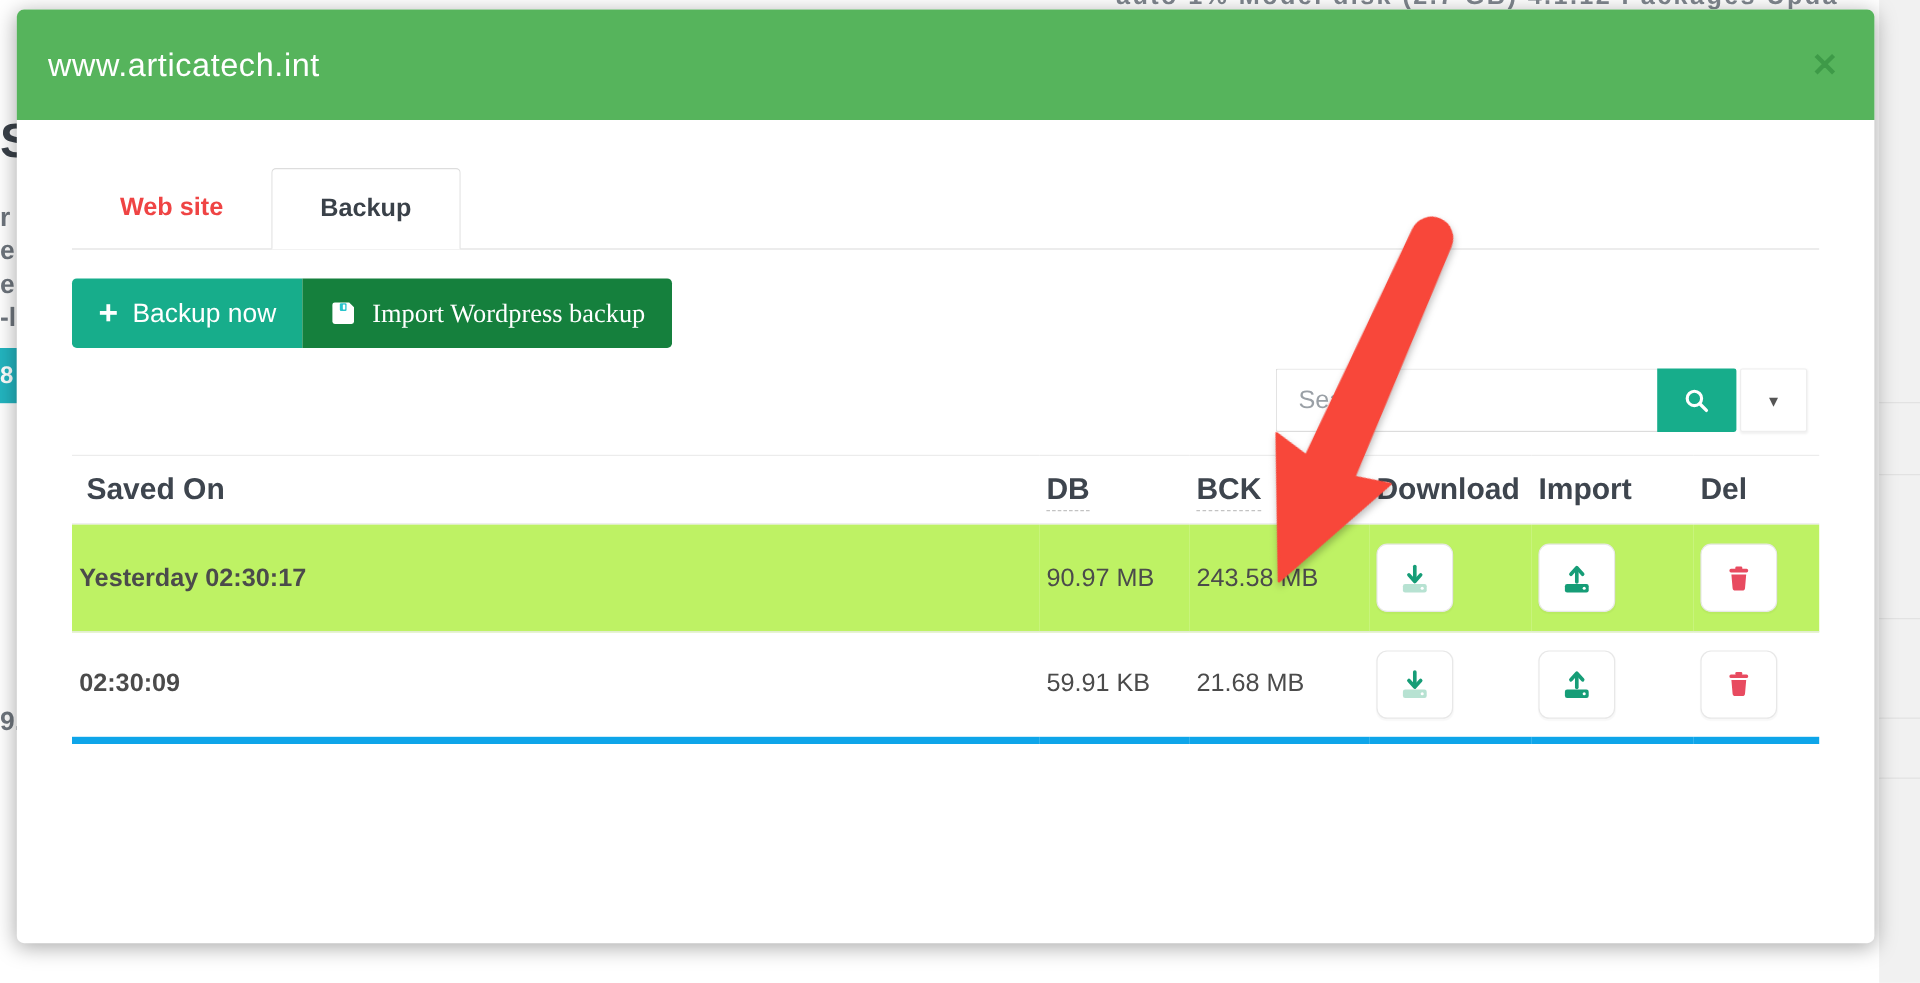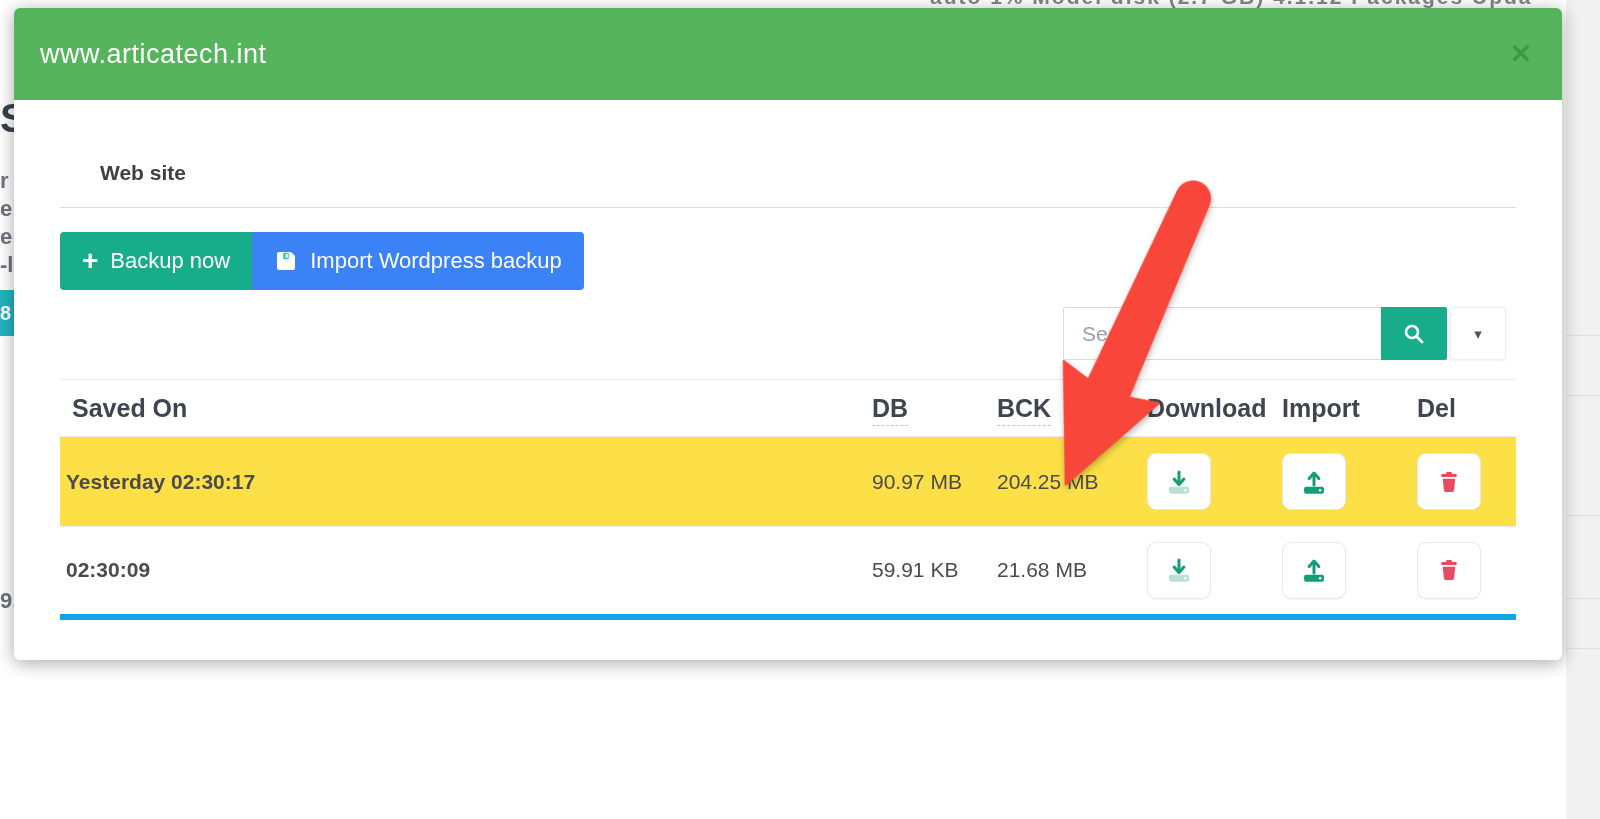--- a/index.html
+++ b/index.html
@@ -11,44 +11,44 @@
   .bg-topstrip { position:absolute; top:-15px; left:930px; width:660px; height:24px;
     color:#7f868e; font-weight:bold; font-size:21px; letter-spacing:2px; white-space:nowrap;
     overflow:hidden; }
   .bg-rightstrip { position:absolute; top:0; right:0; width:34px; height:819px; background:#f1f1f1; }
   .bg-rightstrip .hline { position:absolute; left:0; right:0; height:1px; background:#e2e2e2; }
   .bg-left-frag { position:absolute; left:0; color:#6e757d; font-weight:bold; }
   .bg-badge-frag { position:absolute; left:0; top:290px; width:14px; height:46px;
     background:#23b5c0; color:#fff; font-size:20px; font-weight:bold; line-height:46px; overflow:hidden; }
 
   
-  .modal { position:absolute; left:14px; top:8px; width:1548px; height:652px;
+  .modal { position:absolute; left:14px; top:8px; width:1548px; height:778px;
     background:#ffffff; border-radius:6px; box-shadow:0 3px 18px rgba(0,0,0,.35); }
   .modal-header { height:92px; background:#56b45c; border-radius:6px 6px 0 0;
     display:flex; align-items:center; padding:0 26px; }
   .modal-title { color:#ffffff; font-size:27px; font-weight:400; letter-spacing:.5px; }
   .modal-close { margin-left:auto; color:#3e9a48; font-size:27px; font-weight:bold;
     cursor:pointer; line-height:1; padding:4px; }
 
   .modal-body { padding:0 46px; }
 
   
   .tabs { margin-top:40px; display:flex; align-items:flex-end; height:68px;
     border-bottom:1px solid #e0e0e0; }
   .tab { height:68px; display:flex; align-items:center; padding:0 40px;
-    font-size:21px; font-weight:bold; color:#404040; cursor:pointer; white-space:nowrap; }
+    font-size:21px; font-weight:bold; color:#ef4444; cursor:pointer; white-space:nowrap; }
   .tab.active { background:#ffffff; color:#3a4149; border:1px solid #dddddd;
     border-bottom:1px solid #ffffff; border-radius:4px 4px 0 0; margin-bottom:-1px; }
 
   
   .toolbar { margin-top:24px; display:flex; }
   .btn { height:58px; display:inline-flex; align-items:center; gap:12px;
     color:#ffffff; font-size:22px; padding:0 22px; cursor:pointer; border:none; }
   .btn-green { background:#17ad8b; border-radius:4px 0 0 4px; }
-  .btn-cyan  { background:#3b82f6; border-radius:0 4px 4px 0; }
+  .btn-cyan  { background:#15803d; border-radius:0 4px 4px 0;font-family:Liberation Serif, serif; }
   .plus-glyph { font-size:28px; font-weight:bold; line-height:1; }
 
   
   .search-row { margin-top:17px; display:flex; justify-content:flex-end; padding-right:10px; }
   .search-group { display:flex; align-items:stretch; height:53px; }
   .search-input { width:318px; border:1px solid #dcdcdc; border-right:none; border-radius:2px 0 0 2px;
     font-size:21px; color:#555; padding:0 18px; outline:none; font-family:"Liberation Sans",sans-serif; }
   .search-input::placeholder { color:#9aa0a6; }
   .search-btn { width:66px; background:#17ad8b; border:none; border-radius:0 2px 2px 0;
     display:flex; align-items:center; justify-content:center; cursor:pointer; }
@@ -62,21 +62,21 @@
   table.backup col.c-db     { width:125px; }
   table.backup col.c-bck    { width:150px; }
   table.backup col.c-dl     { width:135px; }
   table.backup col.c-rs     { width:135px; }
   table.backup col.c-del    { width:105px; }
   table.backup th { border-top:1px solid #ececec; height:57px; font-size:25px; color:#3e454e;
     font-weight:bold; text-align:left; padding:0 6px; }
   table.backup th.center, table.backup td.center { }
   table.backup th span.sortable { border-bottom:1px dashed #c3c3c3; padding-bottom:3px; cursor:pointer; }
   table.backup td { border-top:1px solid #ececec; height:90px; font-size:21px; color:#4b4b4b; padding:0 6px; }
-  table.backup tr.striped td { background:#fde047; }
+  table.backup tr.striped td { background:#bef264; }
   table.backup tr.last td { border-bottom:6px solid #0ea5e9; }
   td.saved { font-weight:bold; color:#4a4a4a; padding-left:12px; }
 
   .icon-btn { width:64px; height:57px; background:#ffffff; border:1px solid #e8e8e8;
     border-radius:9px; display:inline-flex; align-items:center; justify-content:center;
     cursor:pointer; box-shadow:0 1px 1px rgba(0,0,0,.03); }
 
   
   .arrow-overlay { position:absolute; inset:0; pointer-events:none; z-index:50; }
 </style>
@@ -105,20 +105,21 @@
 
   <div class="modal-header">
     <div class="modal-title">www.articatech.int</div>
     <div class="modal-close">✕</div>
   </div>
 
   <div class="modal-body">
 
     <div class="tabs">
       <div class="tab">Web site</div>
+      <div class="tab active">Backup</div>
     </div>
 
     <div class="toolbar">
       <button class="btn btn-green">
         <span class="plus-glyph">+</span>
         <span>Backup now</span>
       </button>
       <button class="btn btn-cyan">
         <span style="display:inline-flex;">
           <svg width="24" height="24" viewBox="0 0 24 24">
@@ -164,21 +165,21 @@
           <th><span class="sortable">BCK</span></th>
           <th class="center">Download</th>
           <th class="center">Import</th>
           <th class="center">Del</th>
         </tr>
       </thead>
       <tbody>
         <tr class="striped">
           <td class="saved">Yesterday 02:30:17</td>
           <td>90.97 MB</td>
-          <td>204.25 MB</td>
+          <td>243.58 MB</td>
           <td class="center">
             <button class="icon-btn">
               <span style="display:inline-flex;">
                 <svg width="28" height="28" viewBox="0 0 24 24">
                   <rect x="3.5" y="16" width="17" height="6" rx="1.6" fill="#b7e2d2"></rect>
                   <circle cx="17.3" cy="19" r="1.1" fill="#ffffff"></circle>
                   <path d="M12 3.5v9.5" stroke="#169d77" stroke-width="2.6" stroke-linecap="round"></path>
                   <path d="M7.8 9.5 12 14.2 16.2 9.5" fill="none" stroke="#169d77" stroke-width="2.6" stroke-linecap="round" stroke-linejoin="round"></path>
                 </svg>
               </span>

